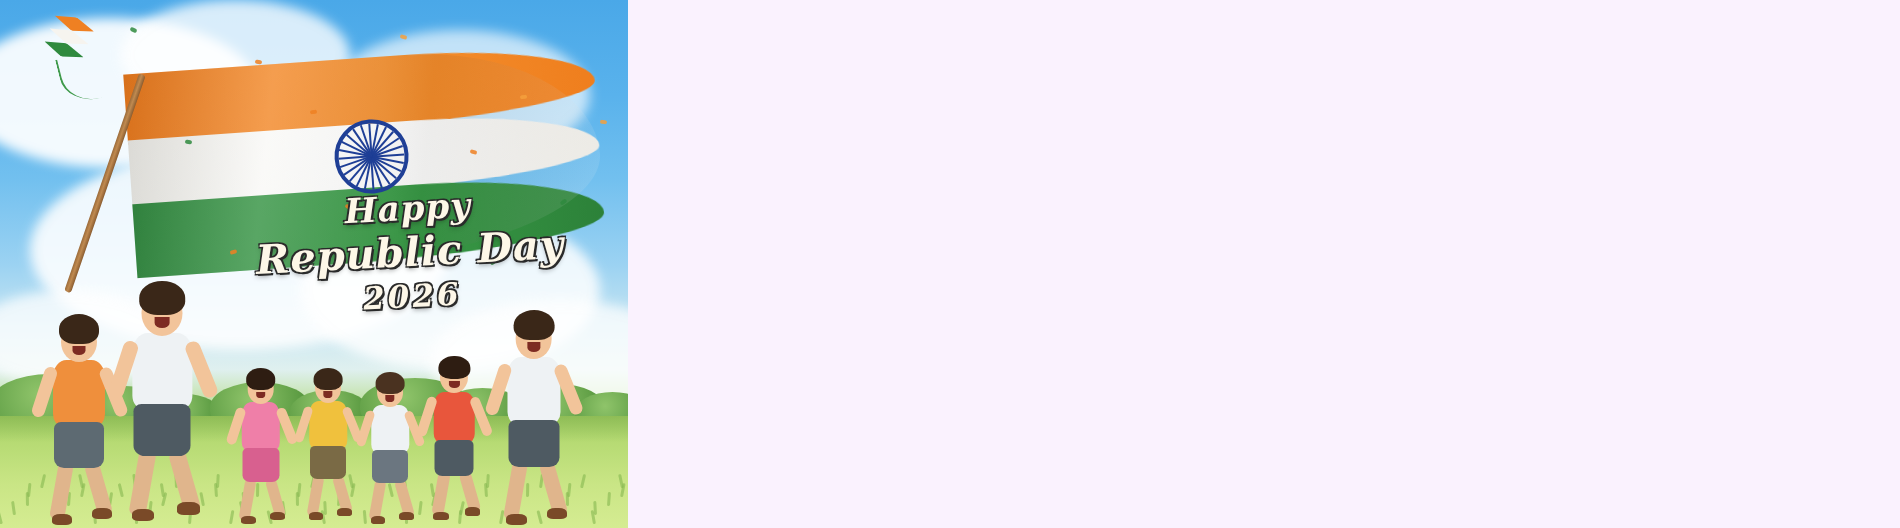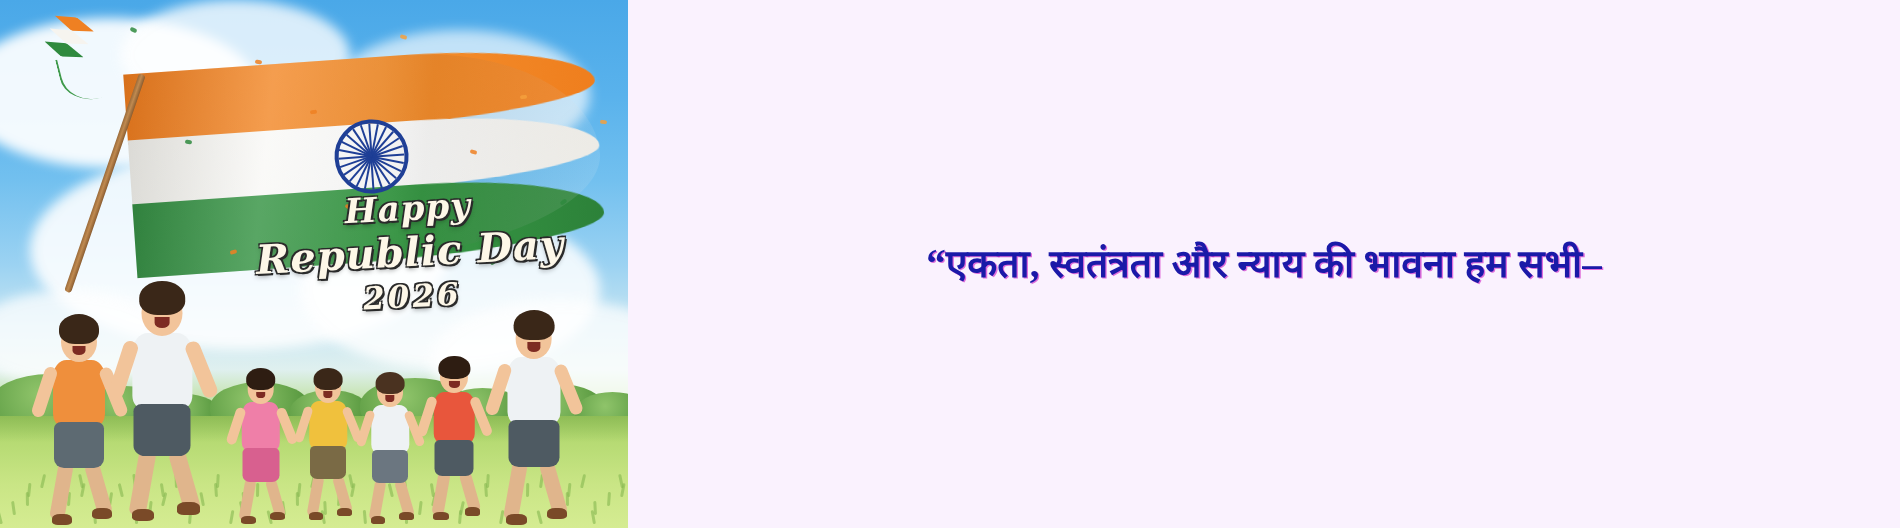--- a/index.html
+++ b/index.html
@@ -534,16 +534,15 @@
       <div class="fleck" style="left: 185px; top: 140px; background: rgb(47, 138, 62); transform: rotate(10deg);"></div>
       <div class="fleck" style="left: 345px; top: 205px; background: rgb(239, 128, 34); transform: rotate(30deg);"></div>
       <div class="fleck" style="left: 600px; top: 120px; background: rgb(244, 160, 60); transform: rotate(5deg);"></div>
       <div class="fleck" style="left: 130px; top: 28px; background: rgb(47, 138, 62); transform: rotate(25deg);"></div>
       <div class="fleck" style="left: 230px; top: 250px; background: rgb(239, 128, 34); transform: rotate(-15deg);"></div>
       <div class="fleck" style="left: 490px; top: 260px; background: rgb(47, 138, 62); transform: rotate(-35deg);"></div>
     </div>
 
   <div class="quote-panel">
     <div class="quote">
-      <span class="qline">“एकता, स्वतंत्रता और न्याय की भावना हम सभी–</span>
     </div>
   </div>
 </div>
 
 </body></html>

